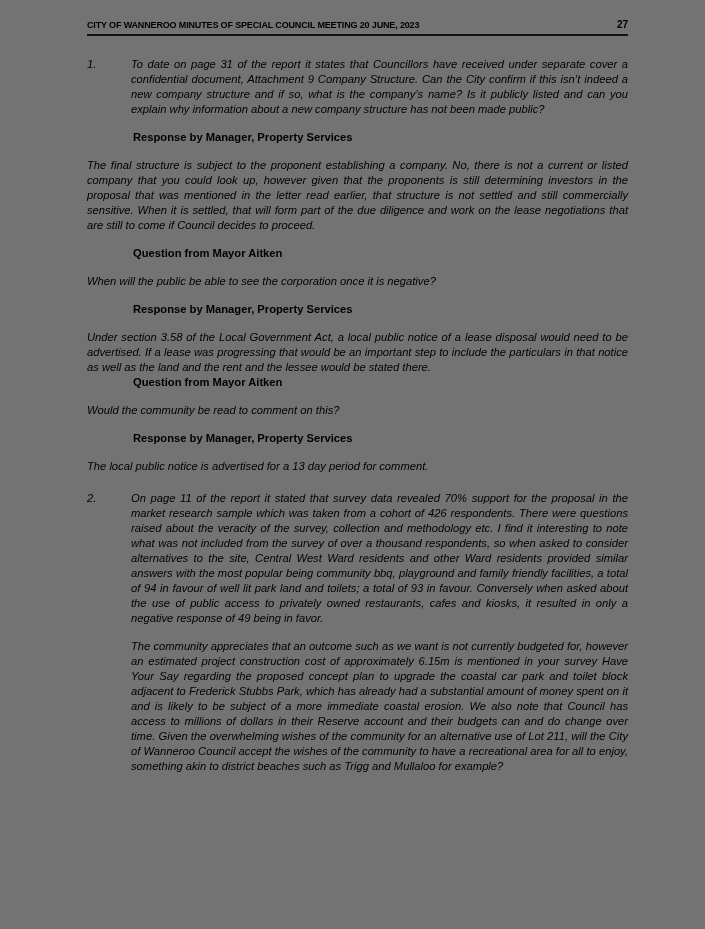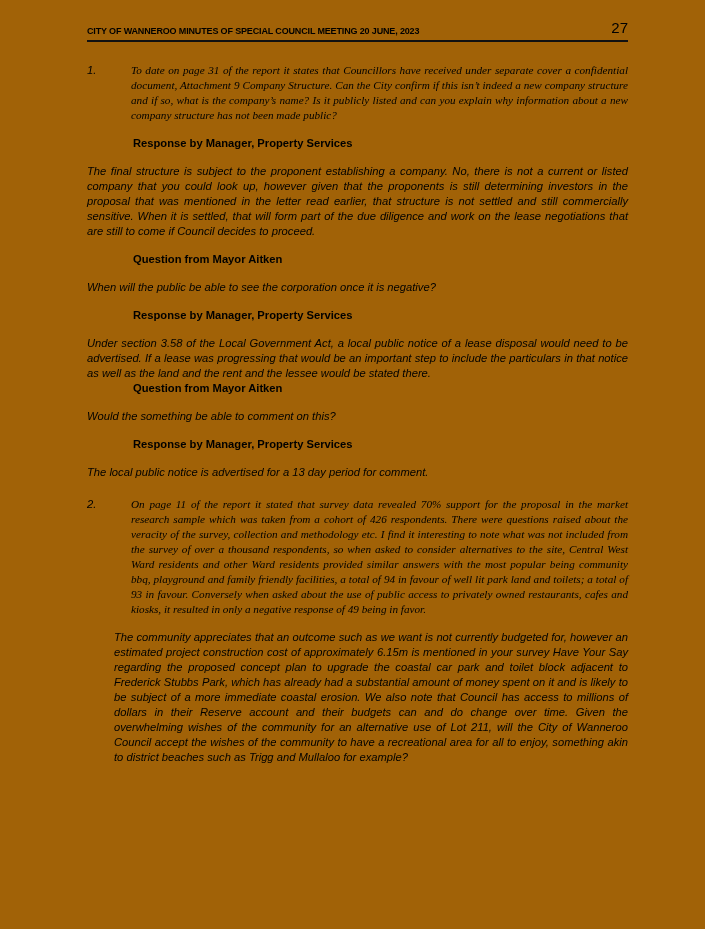--- a/index.html
+++ b/index.html
@@ -7,39 +7,39 @@
   body {
     width: 705px;
     height: 929px;
     font-family: "Liberation Sans", sans-serif;
     color: #000;
     overflow: hidden;
   }
   .page {
     width: 705px;
     height: 929px;
-    background: #a16207;
+    background: #737373;
     padding: 19px 77px 0 87px;
   }
   .doc-header {
     display: flex;
     justify-content: space-between;
     align-items: flex-end;
     border-bottom: 2px solid #111;
     padding-bottom: 4px;
   }
   .doc-header .title {
     font-size: 9px;
     font-weight: bold;
     letter-spacing: -0.15px;
     white-space: nowrap;
   }
   .doc-header .pageno {
-    font-size: 15px;
-    font-weight: normal;
+    font-size: 10px;
+    font-weight: bold;
   }
   .doc-body {
     margin-top: 21px;
     font-size: 11.2px;
     line-height: 15px;
   }
   .block { margin-top: 13px; }
   .block:first-child { margin-top: 0; }
   .block.tight { margin-top: 0; }
   .block.extra-gap { margin-top: 17px; }
@@ -49,24 +49,23 @@
   .item { display: flex; }
   .item .item-num {
     width: 44px;
     flex: 0 0 44px;
     font-style: italic;
   }
   .item .item-text {
     flex: 1;
     font-style: italic;
     text-align: justify;
-    font-family: Liberation Serif, serif;
   }
   .item-cont {
-    margin-left: 27px;
+    margin-left: 44px;
     font-style: italic;
     text-align: justify;
   }
 </style>
 </head>
 <body>
 
 <div class="page">
   <div class="doc-header">
     <span class="title">CITY OF WANNEROO MINUTES OF SPECIAL COUNCIL MEETING 20 JUNE, 2023</span>
@@ -78,21 +77,21 @@
         <span class="item-num">1.</span>
         <p class="item-text">To date on page 31 of the report it states that Councillors have received under separate cover a confidential document, Attachment 9 Company Structure.  Can the City confirm if this isn’t indeed a new company structure and if so, what is the company’s name?  Is it publicly  listed and can you explain why information about a new company structure has not been made public?</p>
       </div>
       <p class="block heading">Response by Manager, Property Services</p>
       <p class="block para">The final structure is subject to the proponent establishing a company.  No, there is not a current or listed company that you could look up, however given that the proponents is still determining investors in the proposal that was mentioned in the letter read earlier, that structure is not settled and still commercially sensitive.  When it is settled, that will form part of the due diligence and work on the lease negotiations that are still to come if Council decides to proceed.</p>
       <p class="block heading">Question from Mayor Aitken</p>
       <p class="block question">When will the public be able to see the corporation once it is negative?</p>
       <p class="block heading">Response by Manager, Property Services</p>
       <p class="block para">Under section 3.58 of the Local Government Act, a local public notice of a lease disposal would need to be advertised.  If a lease was progressing that would be an important step to include the particulars in that notice as well as the land and the rent and the lessee would be stated there.</p>
       <p class="block heading tight">Question from Mayor Aitken</p>
-      <p class="block question">Would the something be able to comment on this?</p>
+      <p class="block question">Would the community be read to comment on this?</p>
       <p class="block heading">Response by Manager, Property Services</p>
       <p class="block para">The local public notice is advertised for a 13 day period for comment.</p>
       <div class="block item extra-gap">
         <span class="item-num">2.</span>
         <p class="item-text">On page 11 of the report it stated that survey data revealed 70% support for the proposal in the market research sample which was taken from a cohort of 426 respondents.  There were questions raised about the veracity of the survey, collection and methodology etc.  I find it interesting to note what was not included from the survey of over a thousand respondents, so when asked to consider alternatives to the site, Central West Ward residents and other Ward residents provided similar answers with the most popular being community bbq, playground and family friendly facilities, a total of 94 in favour of well lit park land and toilets; a total of 93 in favour.  Conversely when asked about the use of public access to privately owned restaurants, cafes and kiosks, it resulted in only a negative response of 49 being in favor.</p>
       </div>
       <p class="block item-cont">The community appreciates that an outcome such as we want is not currently budgeted for, however an estimated project construction cost of approximately 6.15m is mentioned in your survey Have Your Say regarding the proposed concept plan to upgrade the coastal car park and toilet block adjacent to Frederick Stubbs Park, which has already had a substantial amount of money spent on it and is likely to be subject of a more immediate coastal erosion.  We also note that Council has access to millions of dollars in their Reserve account and their budgets can and do change over time.  Given the overwhelming wishes of the community for an alternative use of Lot 211, will the City of Wanneroo Council accept the wishes of the community to have a recreational area for all to enjoy, something akin to district beaches such as Trigg and Mullaloo for example?</p>
     </div>
 </div>
 

